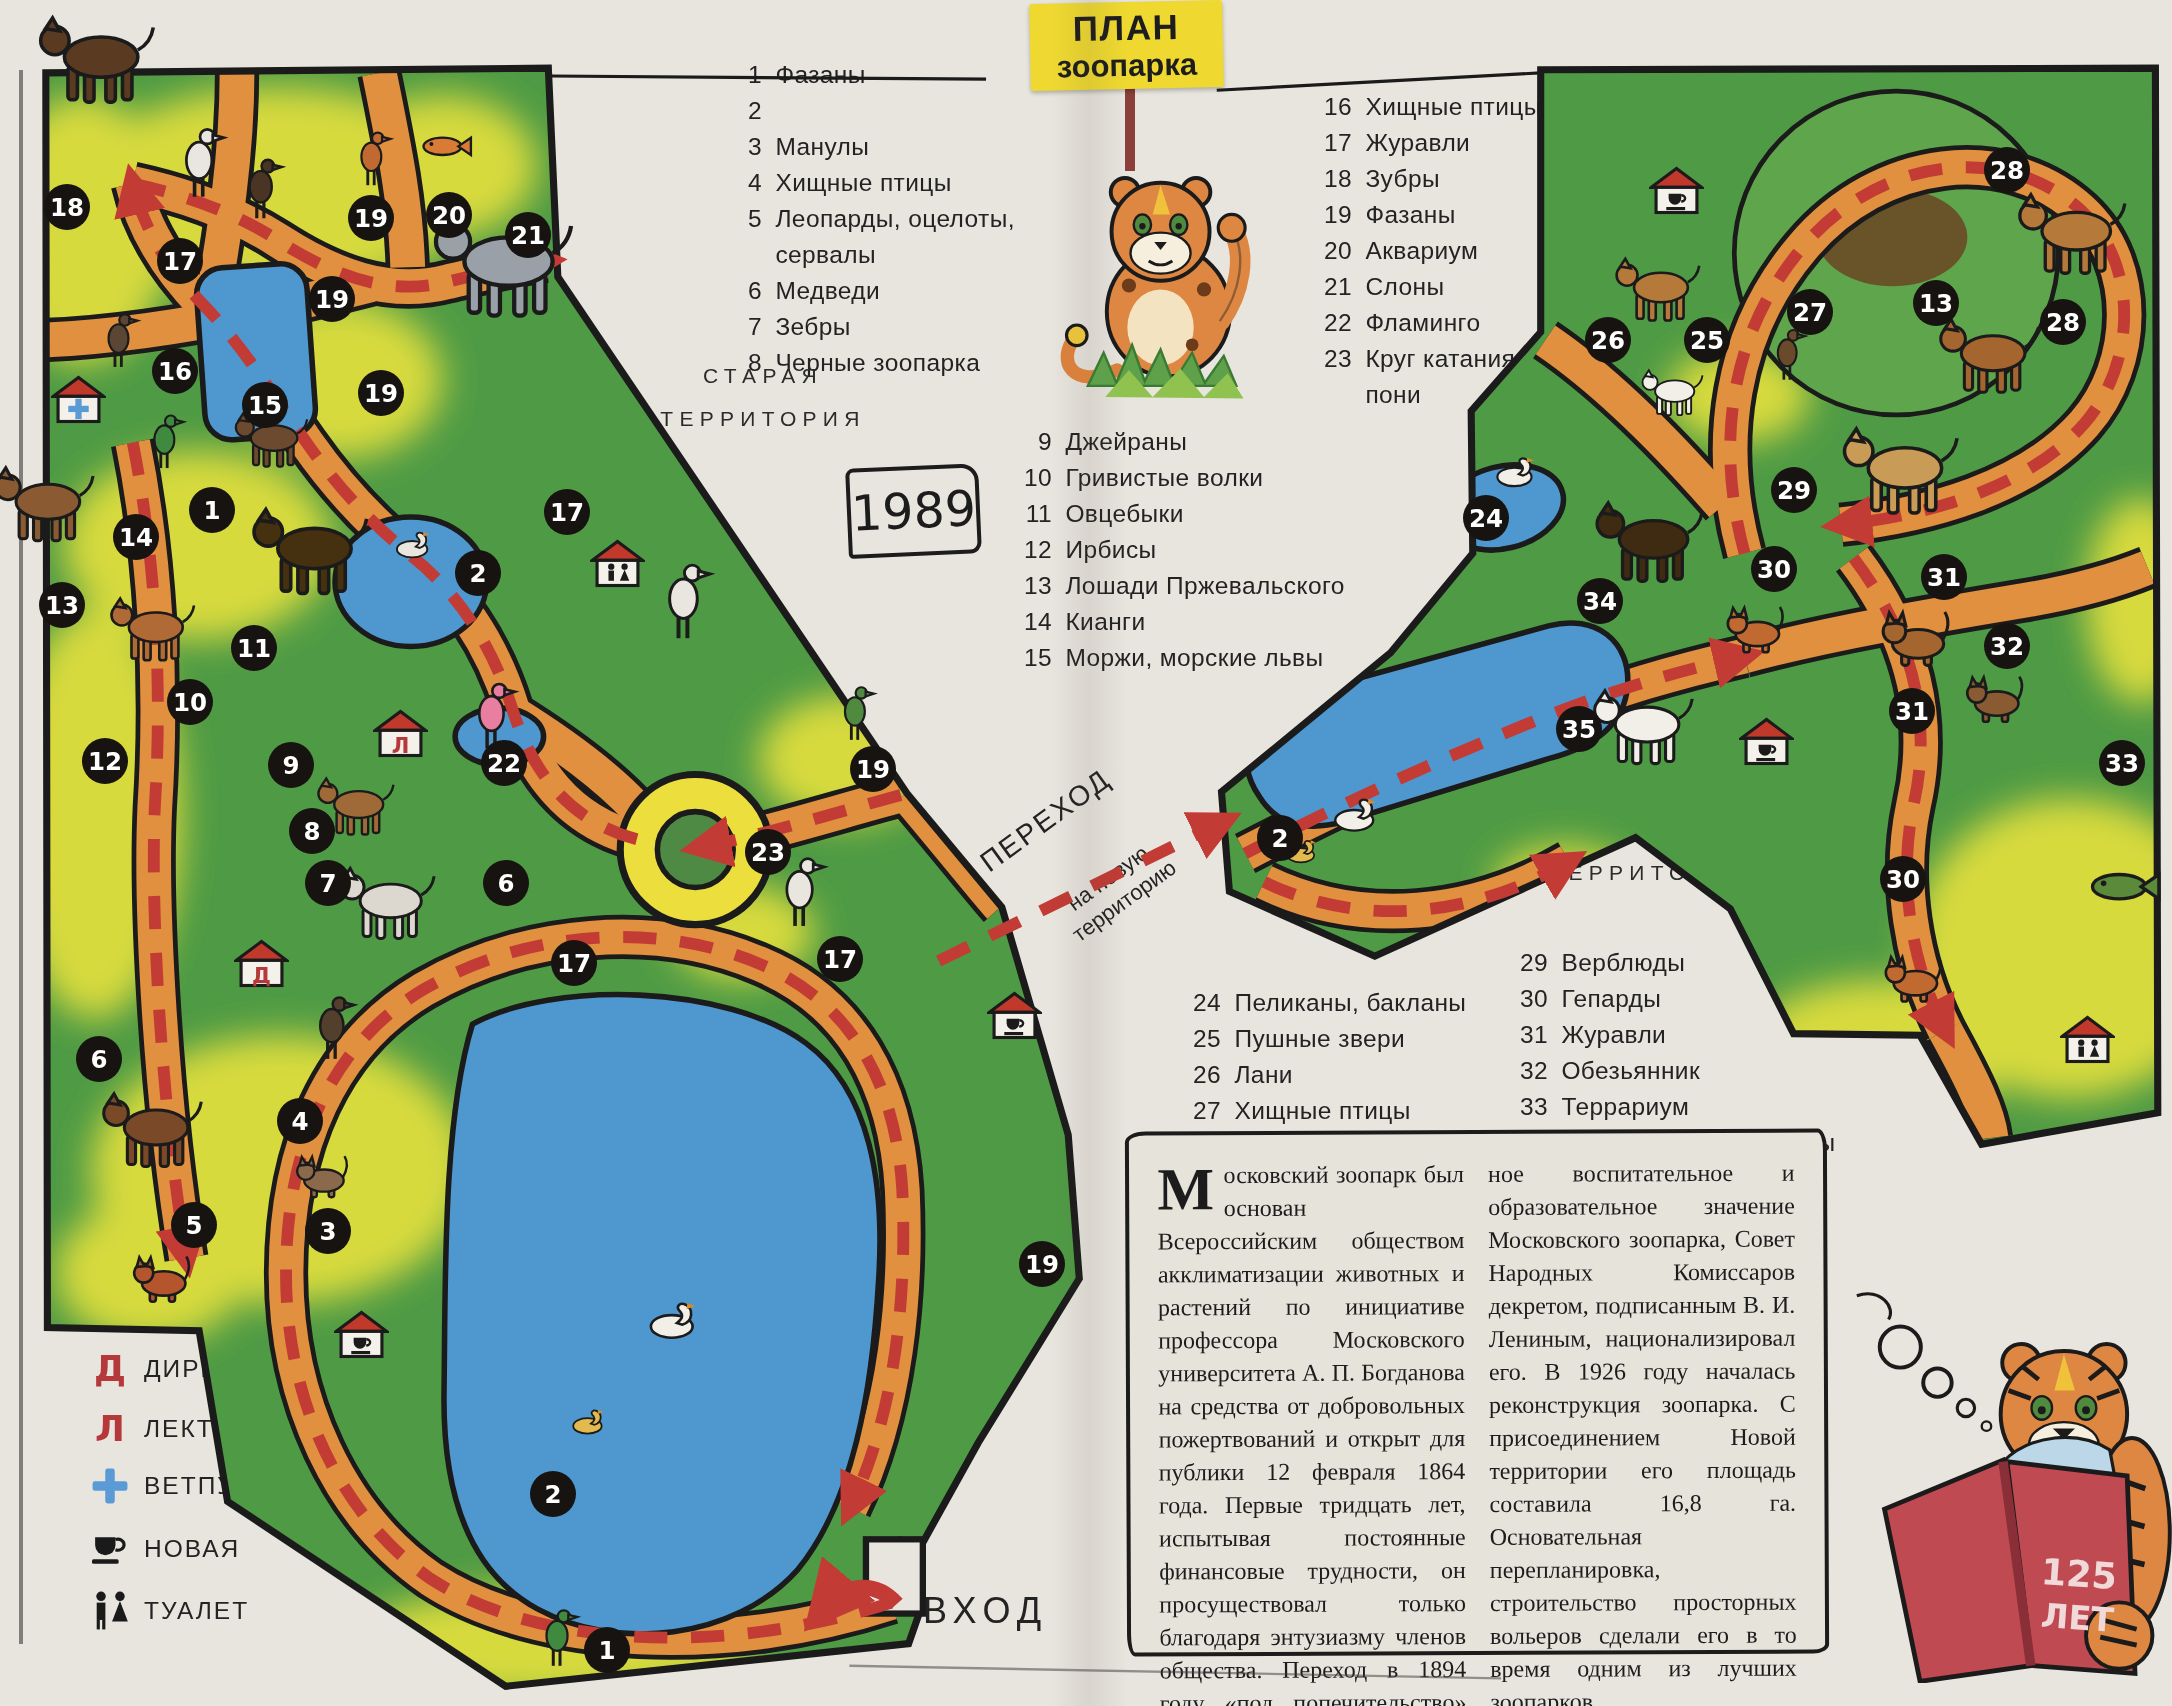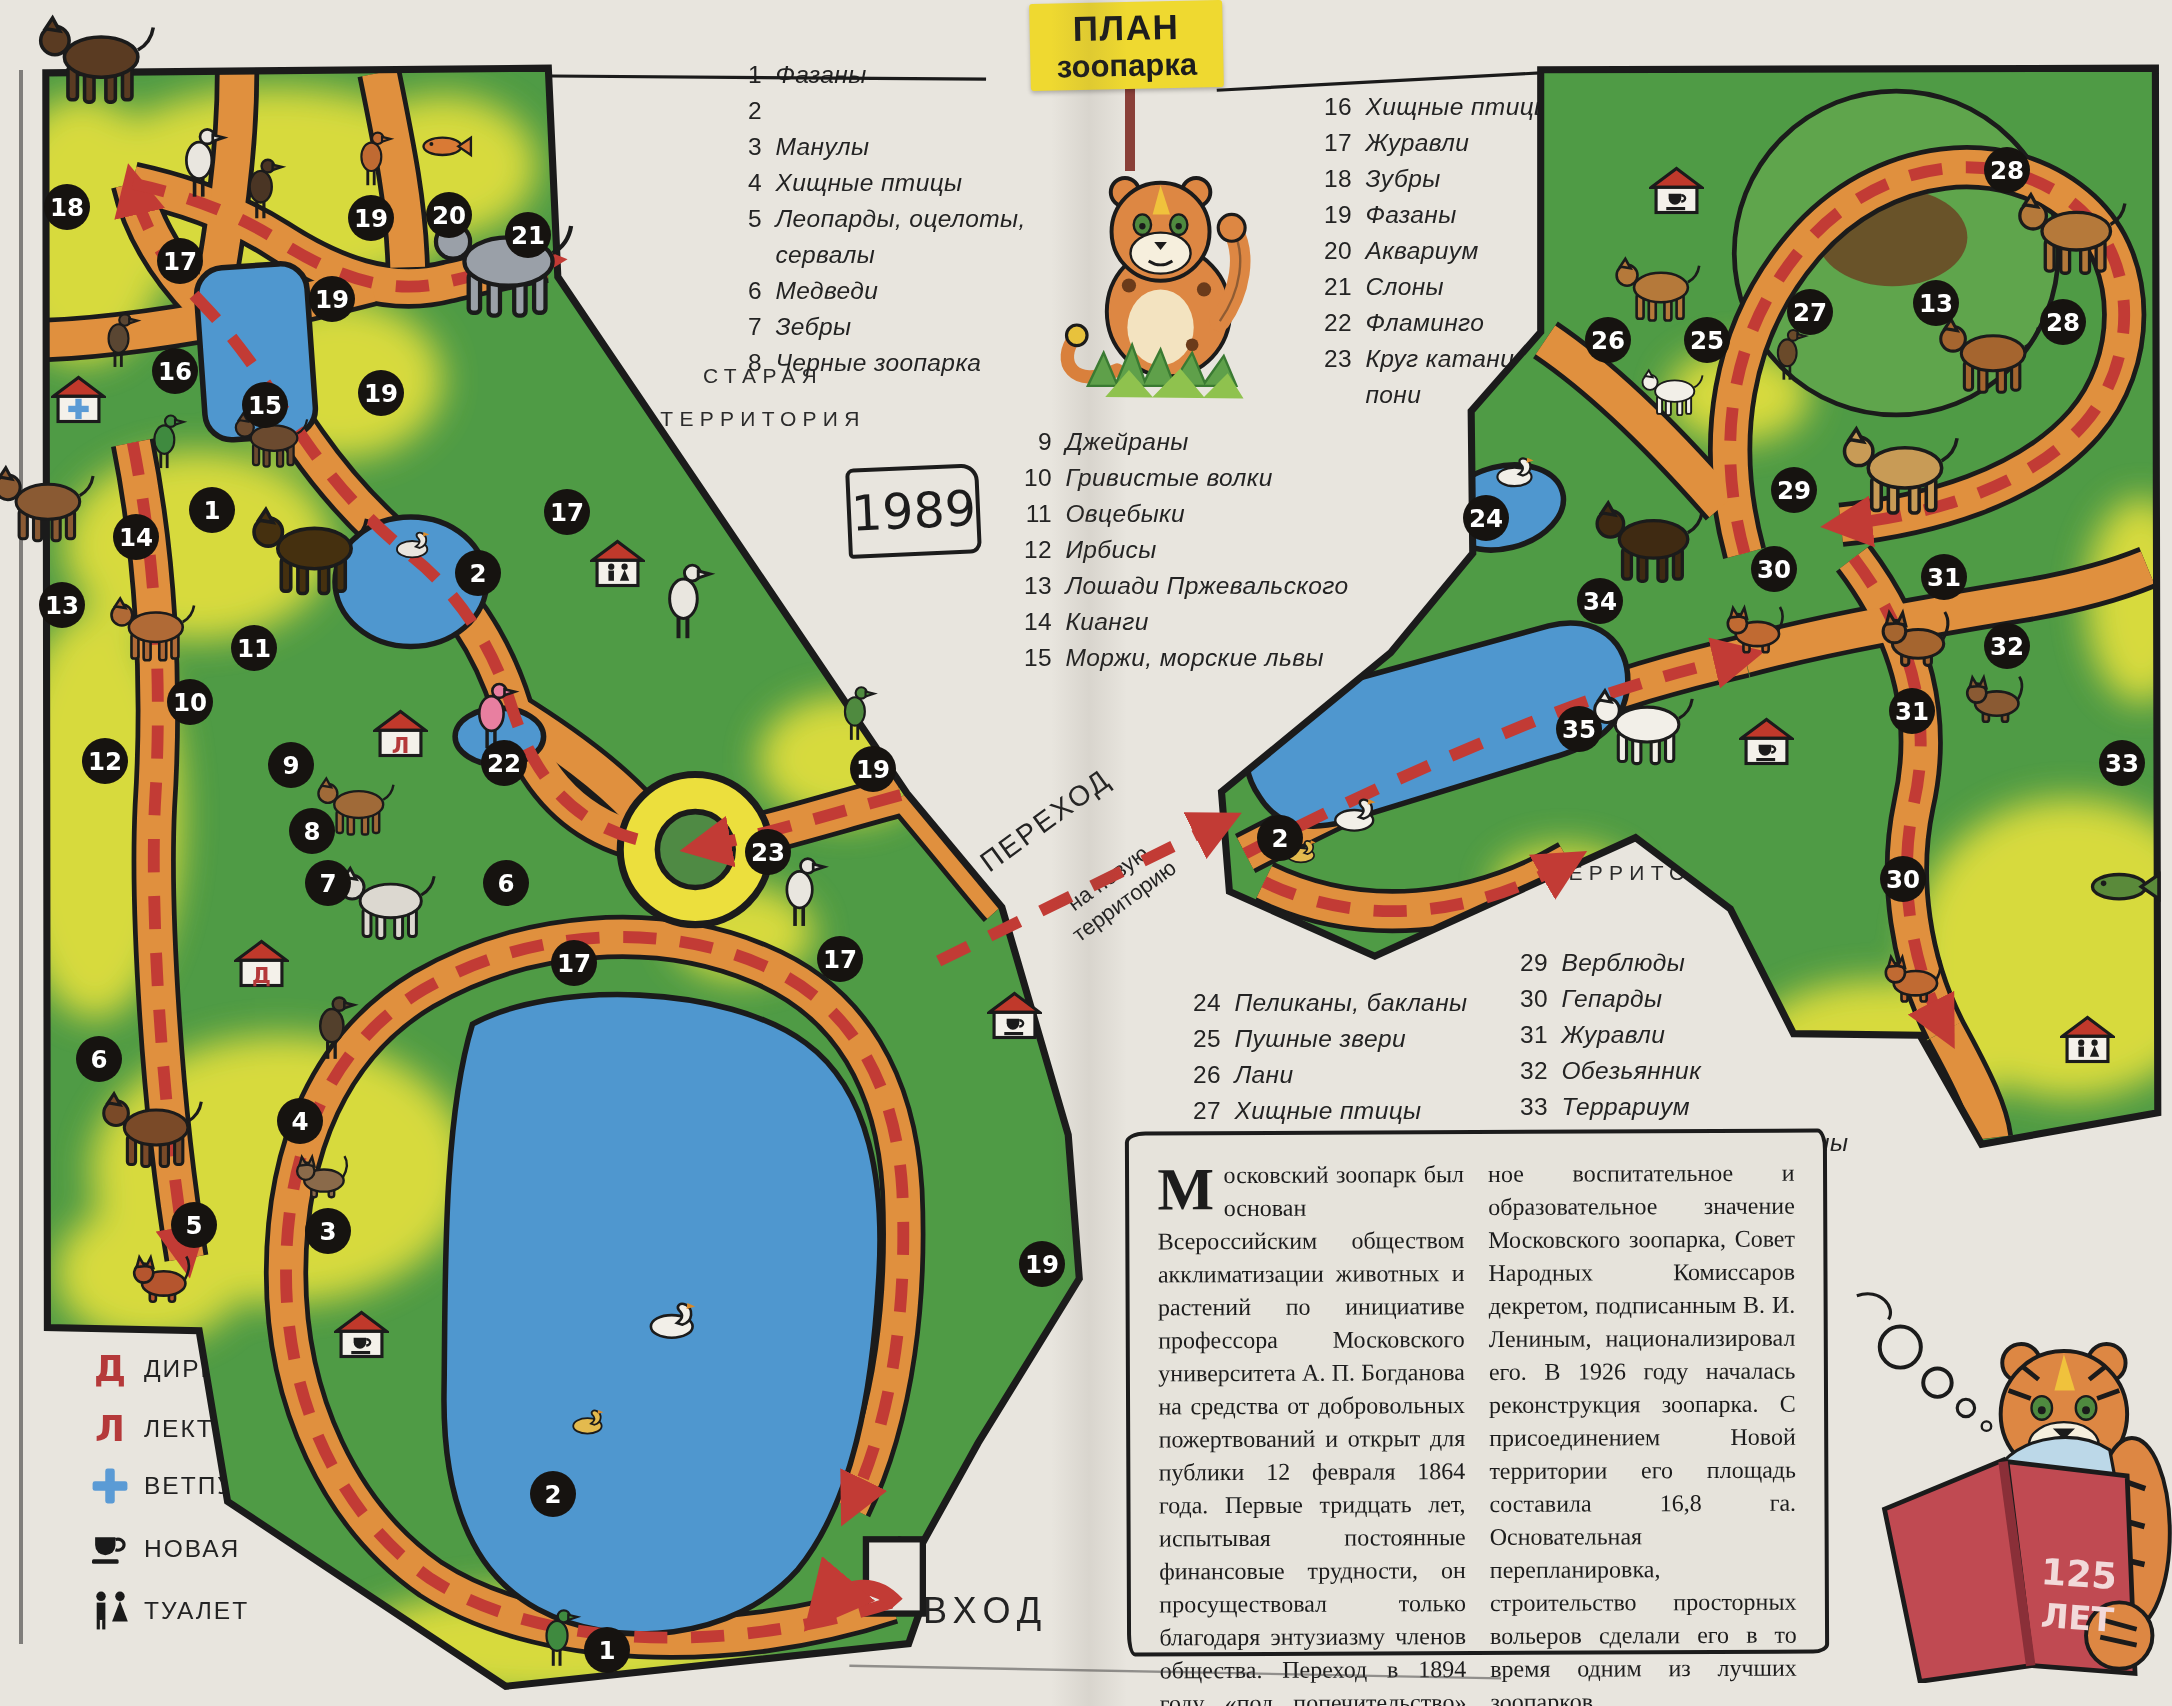--- a/index.html
+++ b/index.html
@@ -4,21 +4,21 @@
 <style>
   html,body{margin:0;padding:0;background:#d8d4cc;}
   #canvas{position:relative;width:2172px;height:1707px;background:#e8e5de;overflow:hidden;
           font-family:"Liberation Sans",sans-serif;}
   .abs{position:absolute;}
   svg{display:block;}
   
   .legend{position:absolute;font-size:24.5px;line-height:36px;color:#232323;letter-spacing:0.4px;}
   .lrow{display:flex;align-items:flex-start;}
   .lnum{width:47px;text-align:right;margin-right:13.4px;flex:none;}
-  .ltxt{display:block;font-style:italic;}
+  .ltxt{display:block;}
   .legend.g1 .ltxt{width:273px;}
   .legend.g2 .ltxt{width:198px;}
   .legend.g3 .ltxt{width:340px;}
   .legend.g4 .ltxt{width:284px;}
   .legend.g5 .ltxt{width:340px;}
   
   .title{position:absolute;font-size:21px;line-height:43px;letter-spacing:6.3px;color:#2b2b2b;text-align:center;}
   .year-note{position:absolute;left:847px;top:466px;width:125px;height:82px;
              border:4.7px solid #1c1c1c;border-radius:8px 17.4px 11px 4.7px;
              transform:rotate(-2.5deg);display:flex;align-items:center;justify-content:center;

